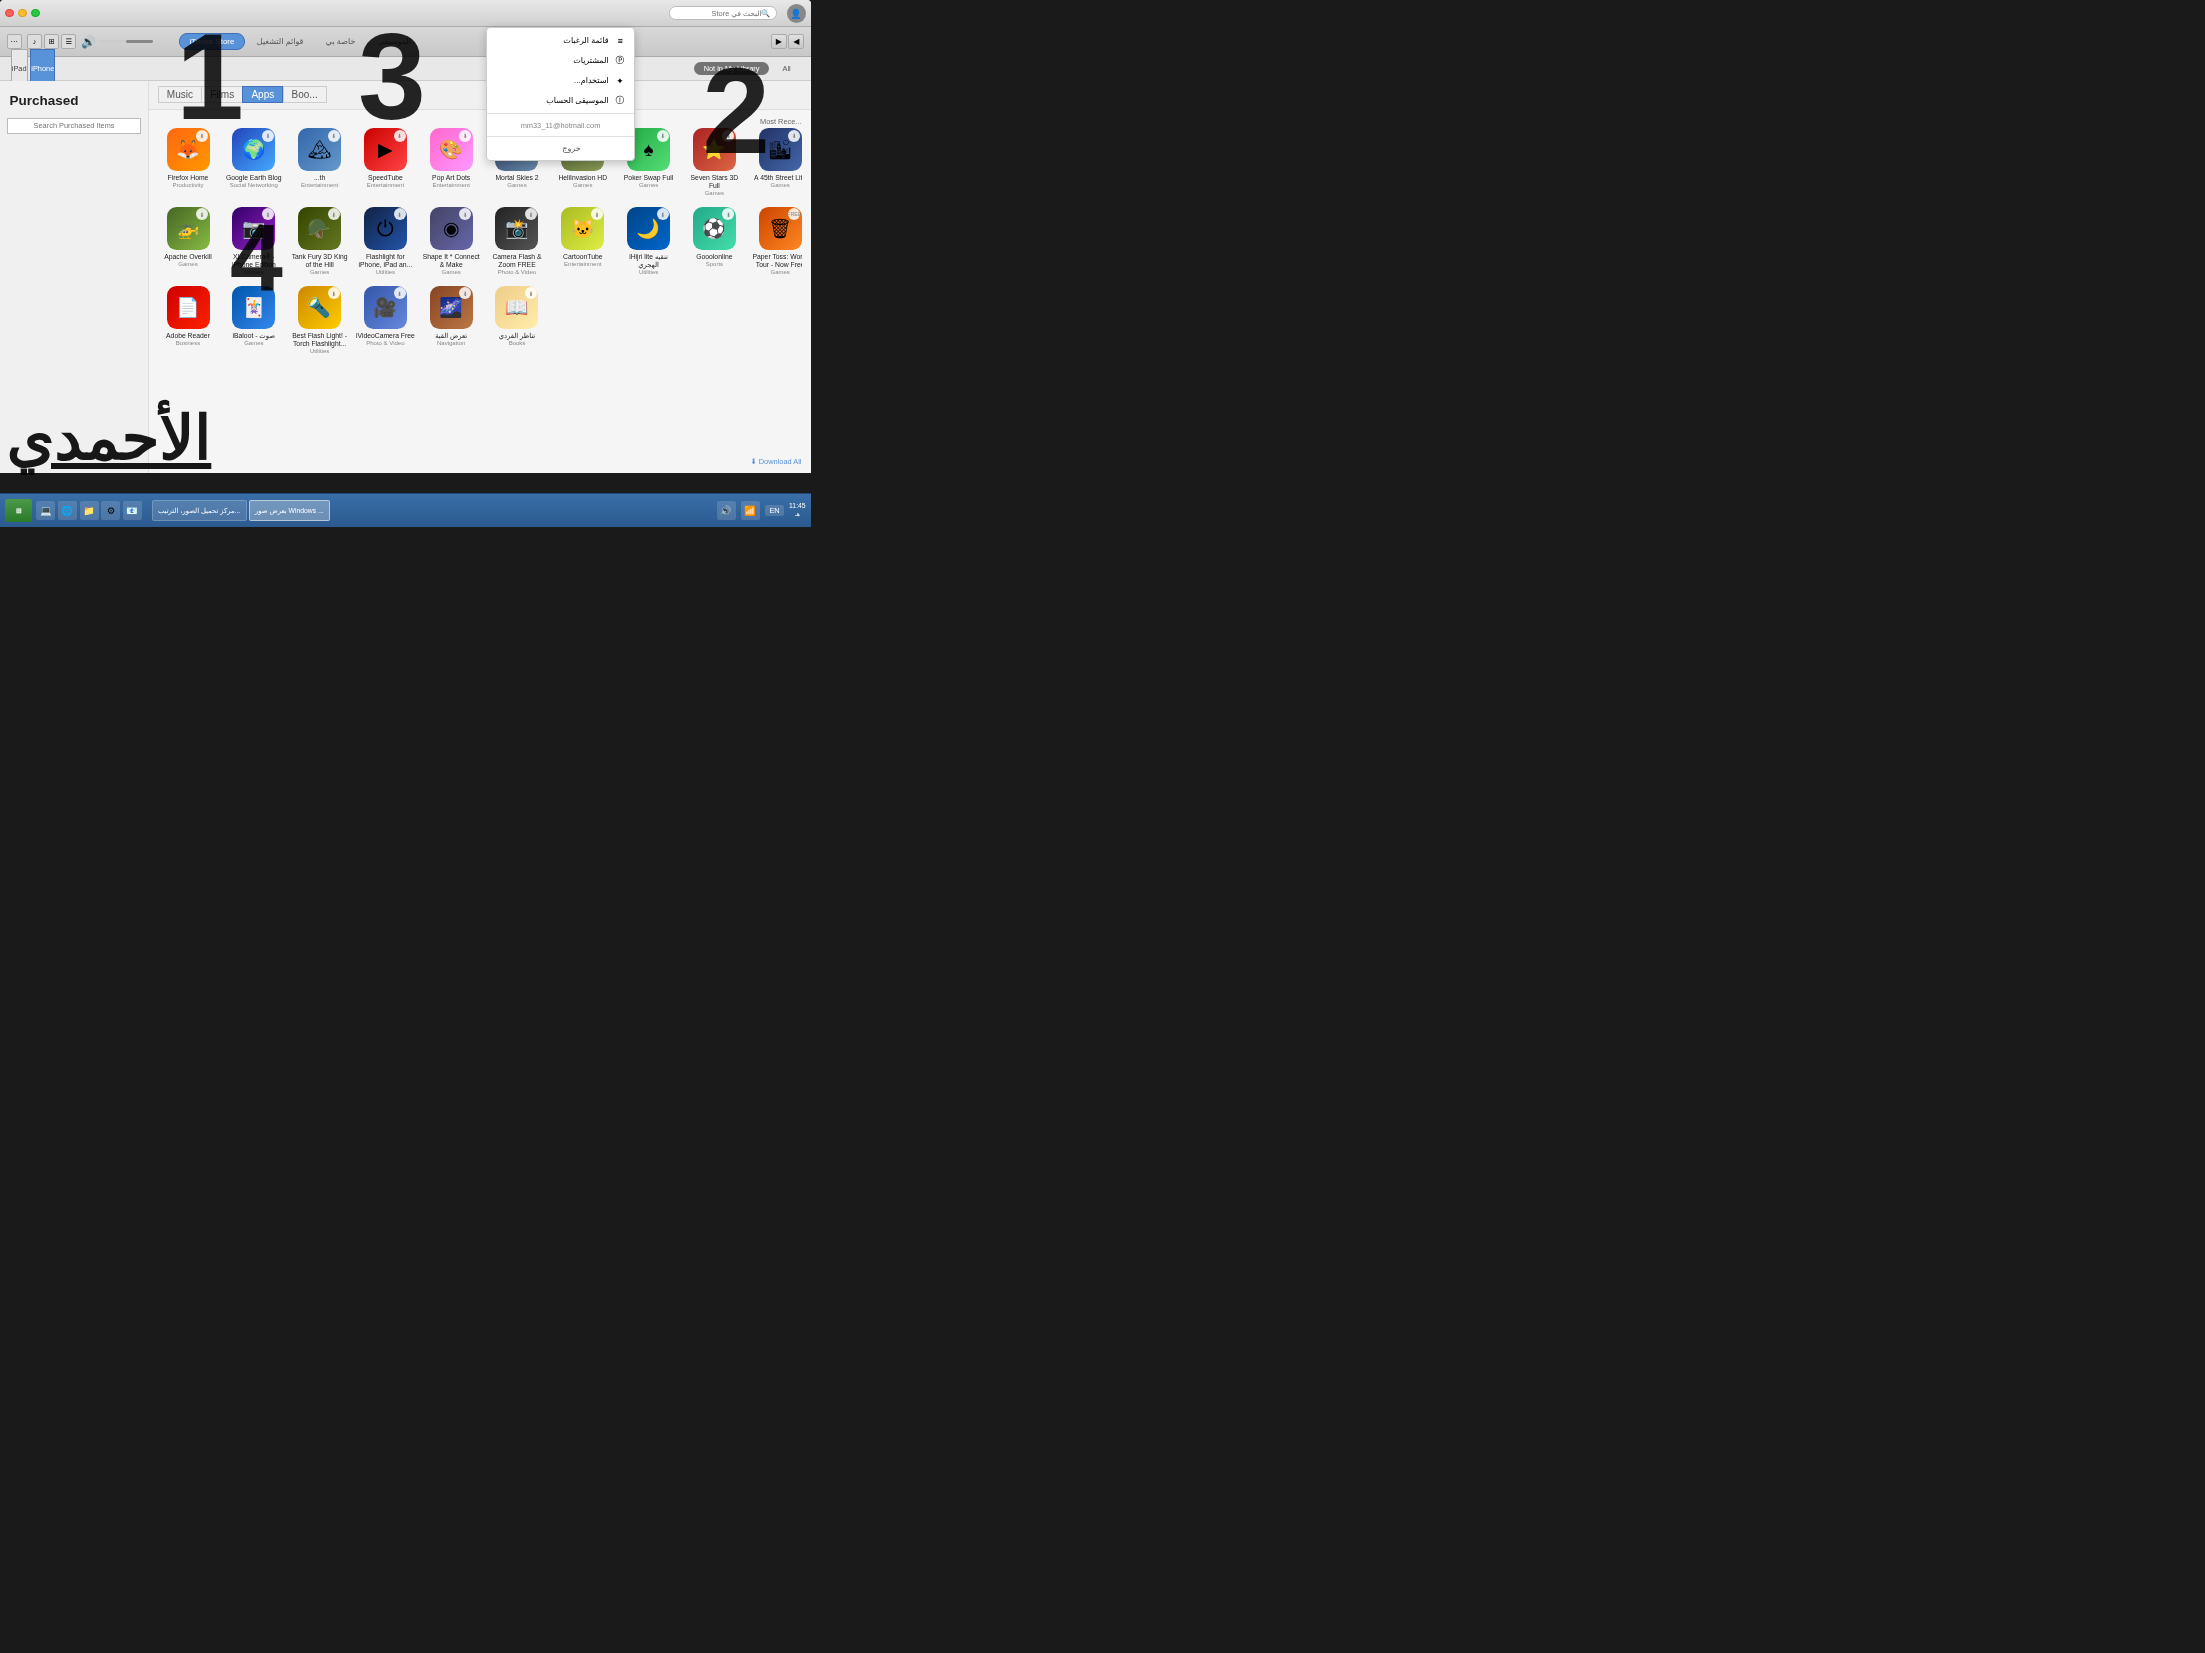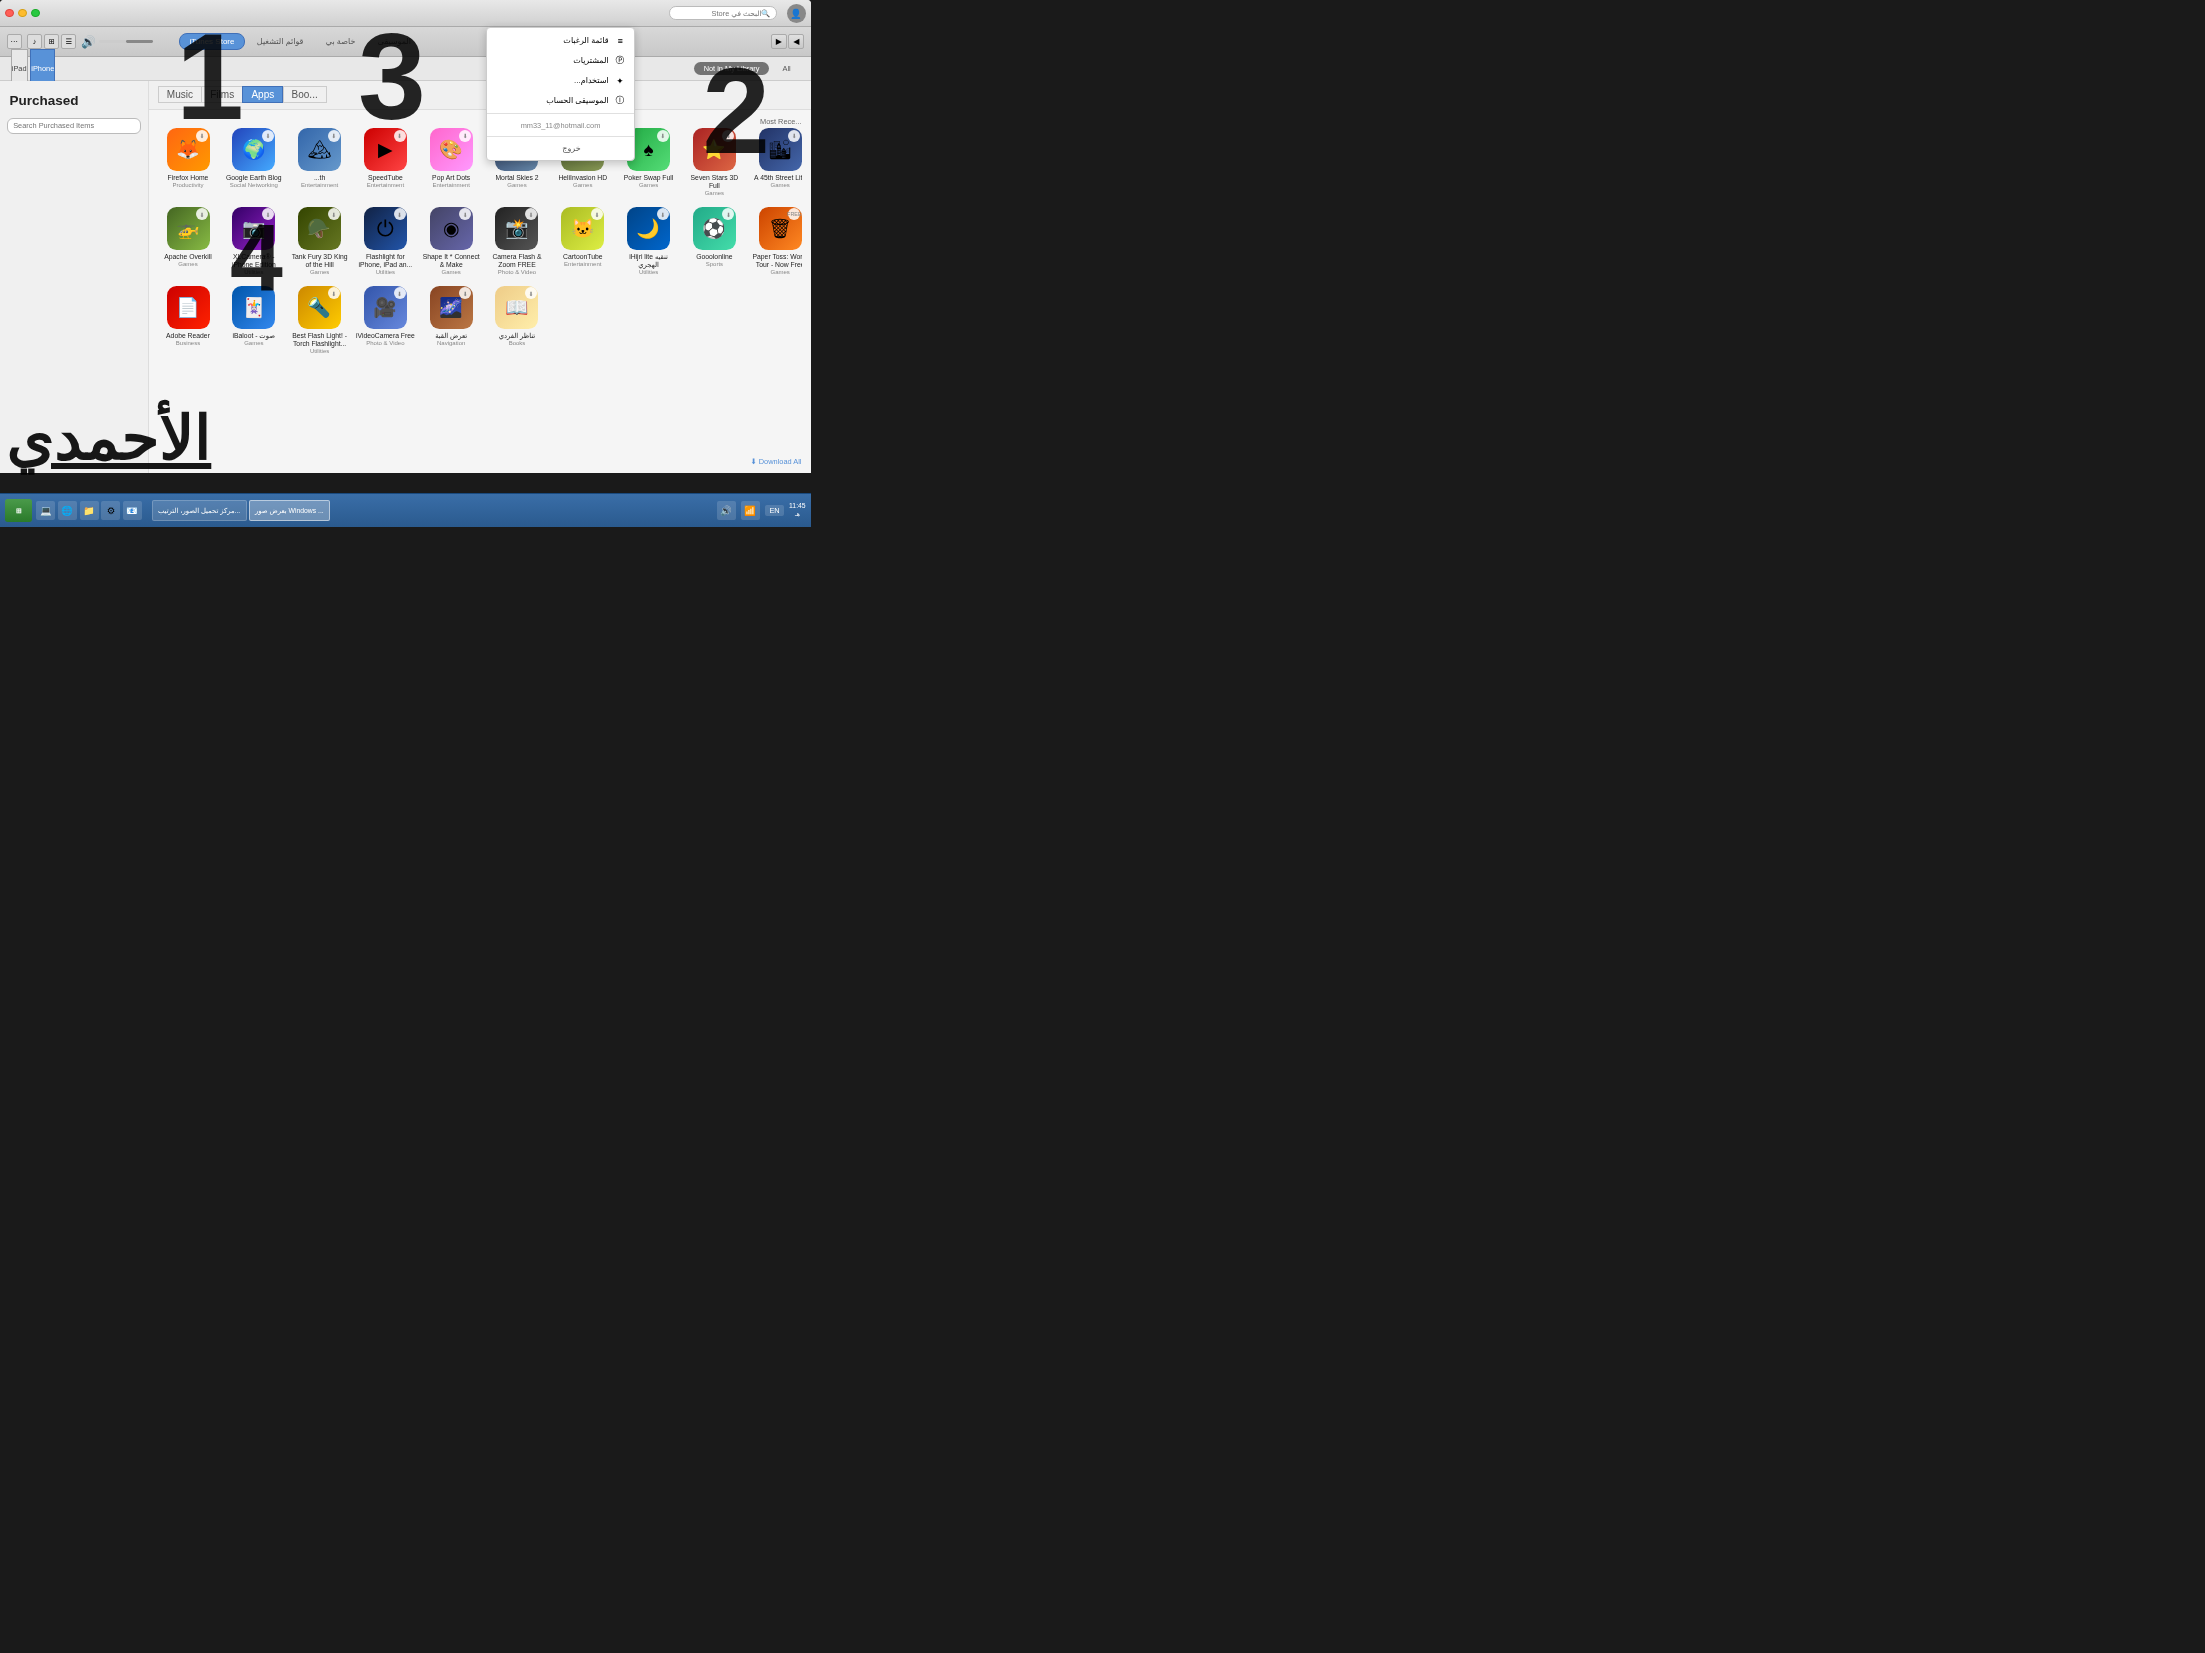--- a/index.html
+++ b/index.html
@@ -150,24 +150,25 @@
     .sidebar-title {
       font-size: 13.5px;
       font-weight: bold;
       padding: 5.4px 9.5px;
       color: #222;
     }
     .sidebar-search {
       margin: 4px 6.8px;
       padding: 2.7px 5.4px;
       border: 0.7px solid #bbb;
-      border-radius: 6px;
+      border-radius: 0;
       width: calc(100% - 13.5px);
       font-size: 7.4px;
       background: white;
+      text-align: center;
     }
     .device-tab {
       flex: 1;
       text-align: center;
       padding: 14px 0;
       font-size: 7.4px;
       border: 0.7px solid #aaa;
       cursor: pointer;
       background: #e8e8e8;
       color: #444;

